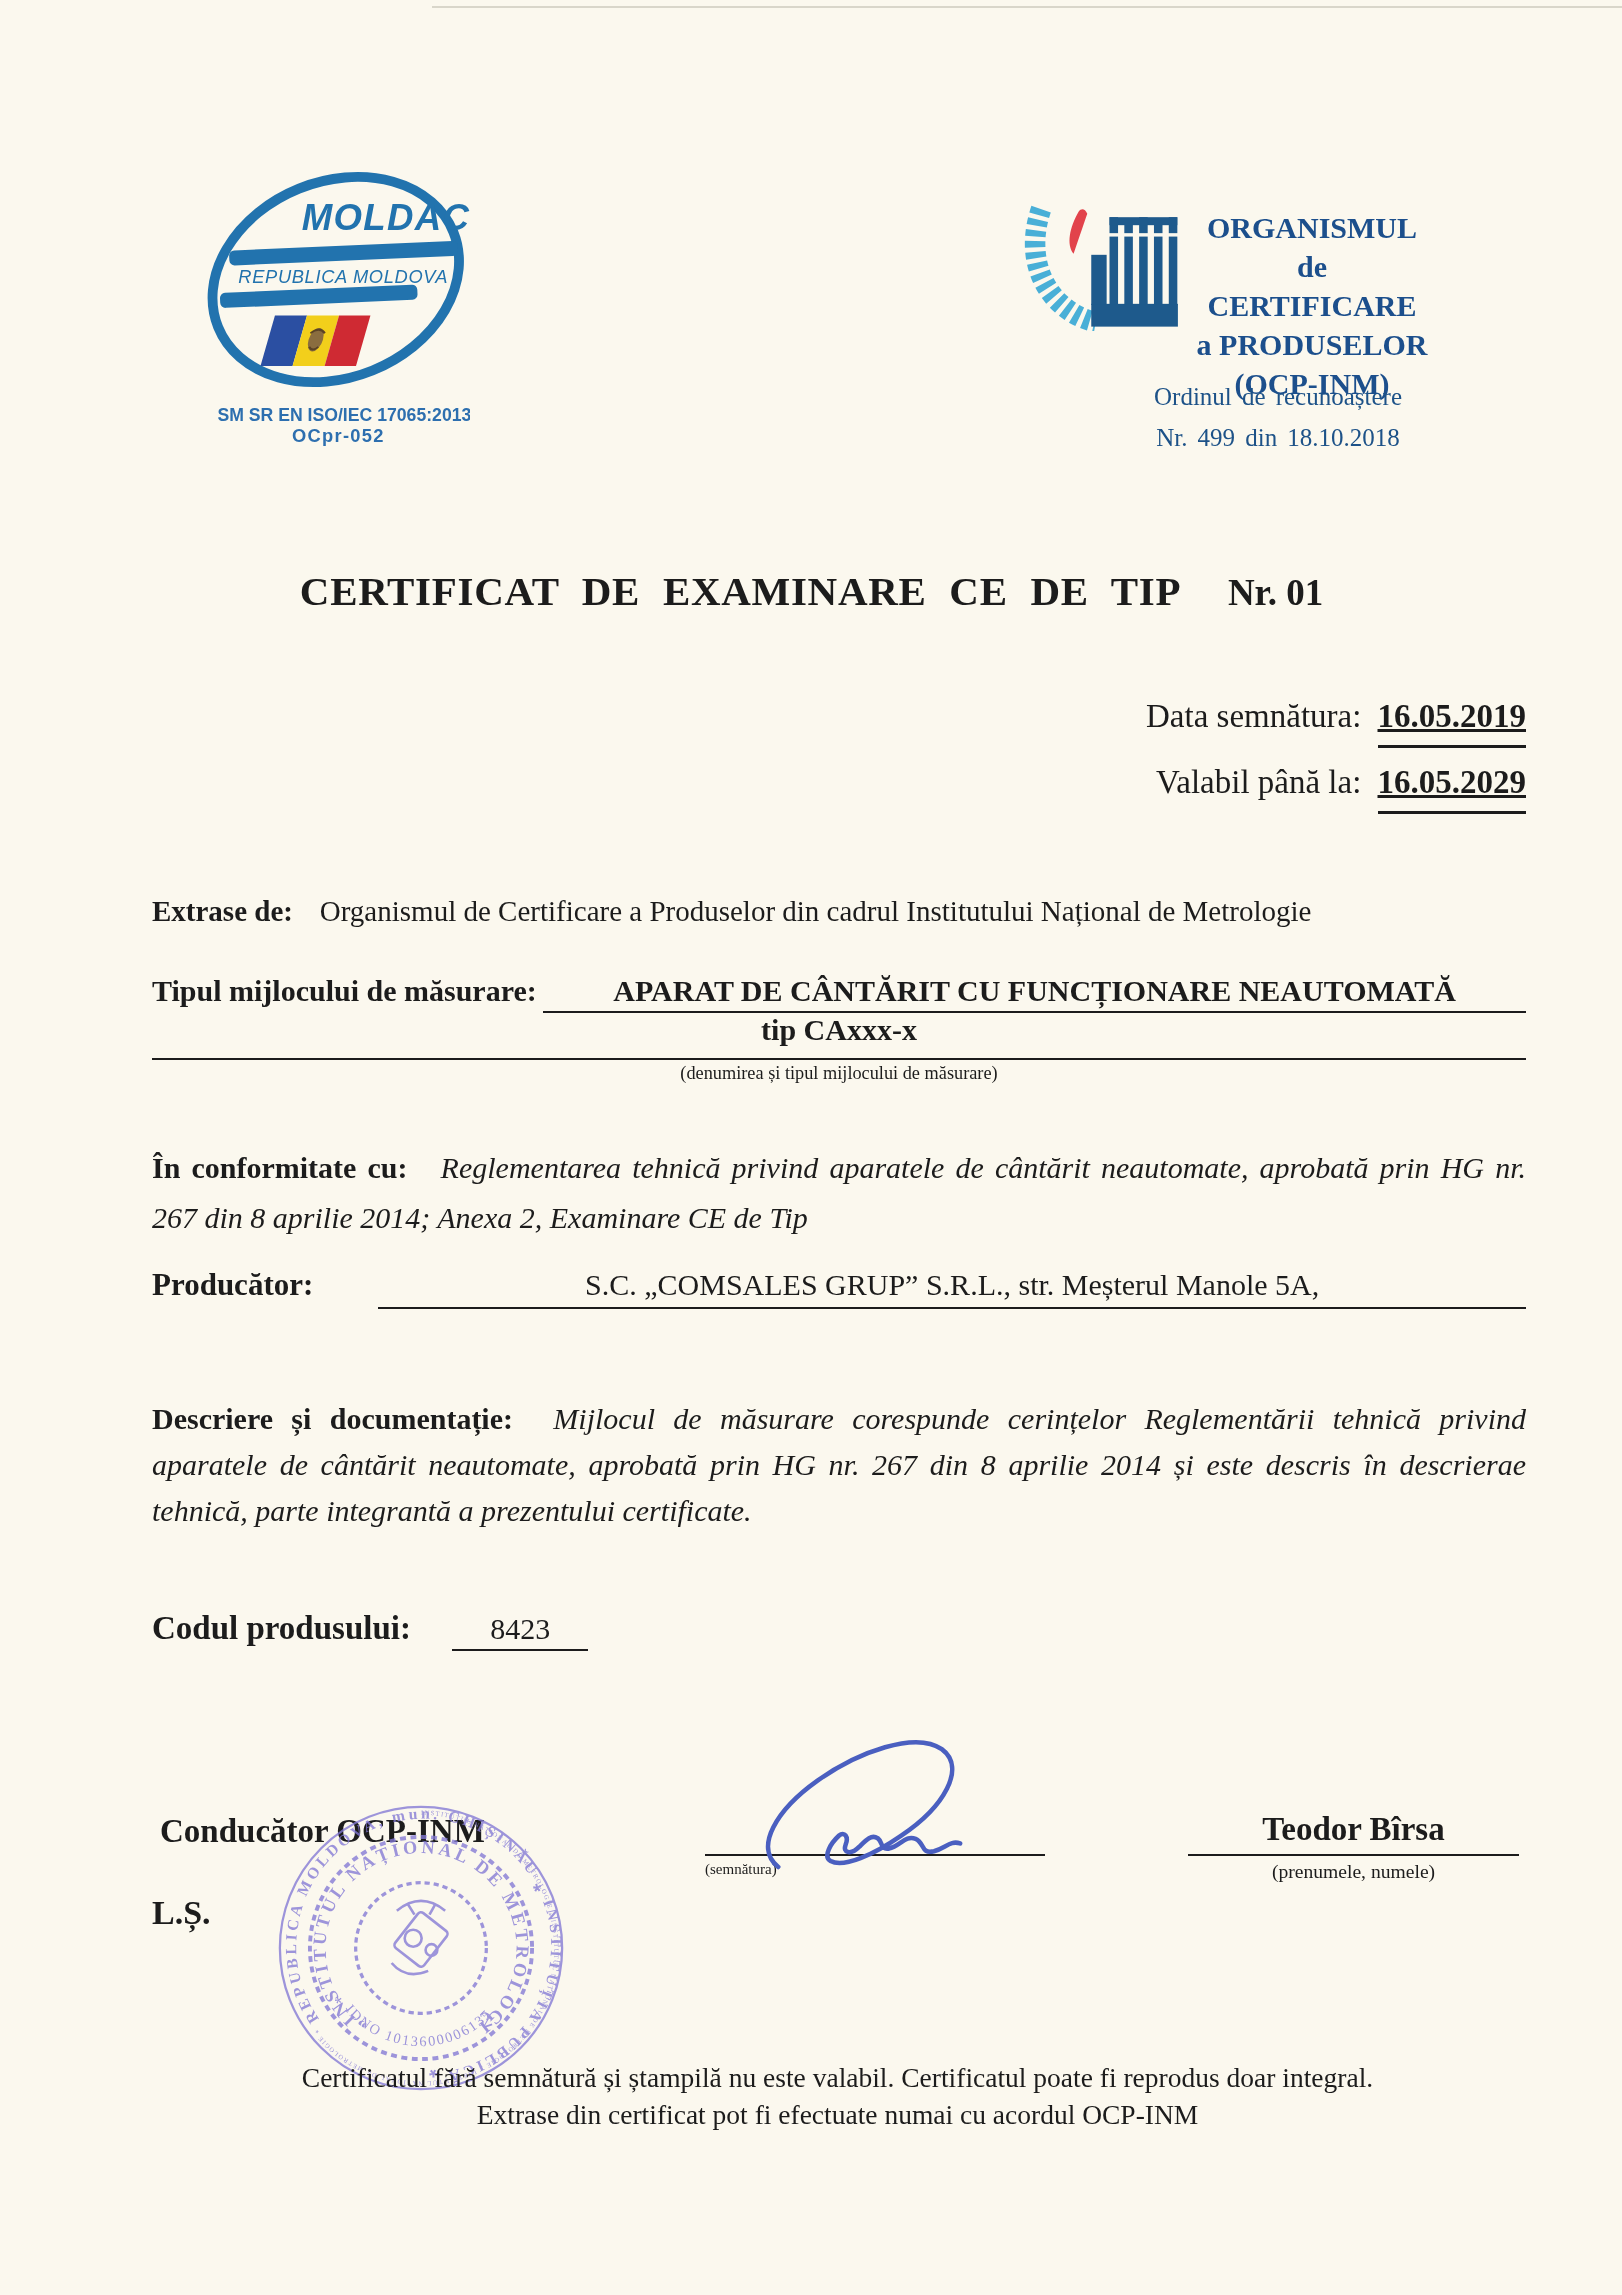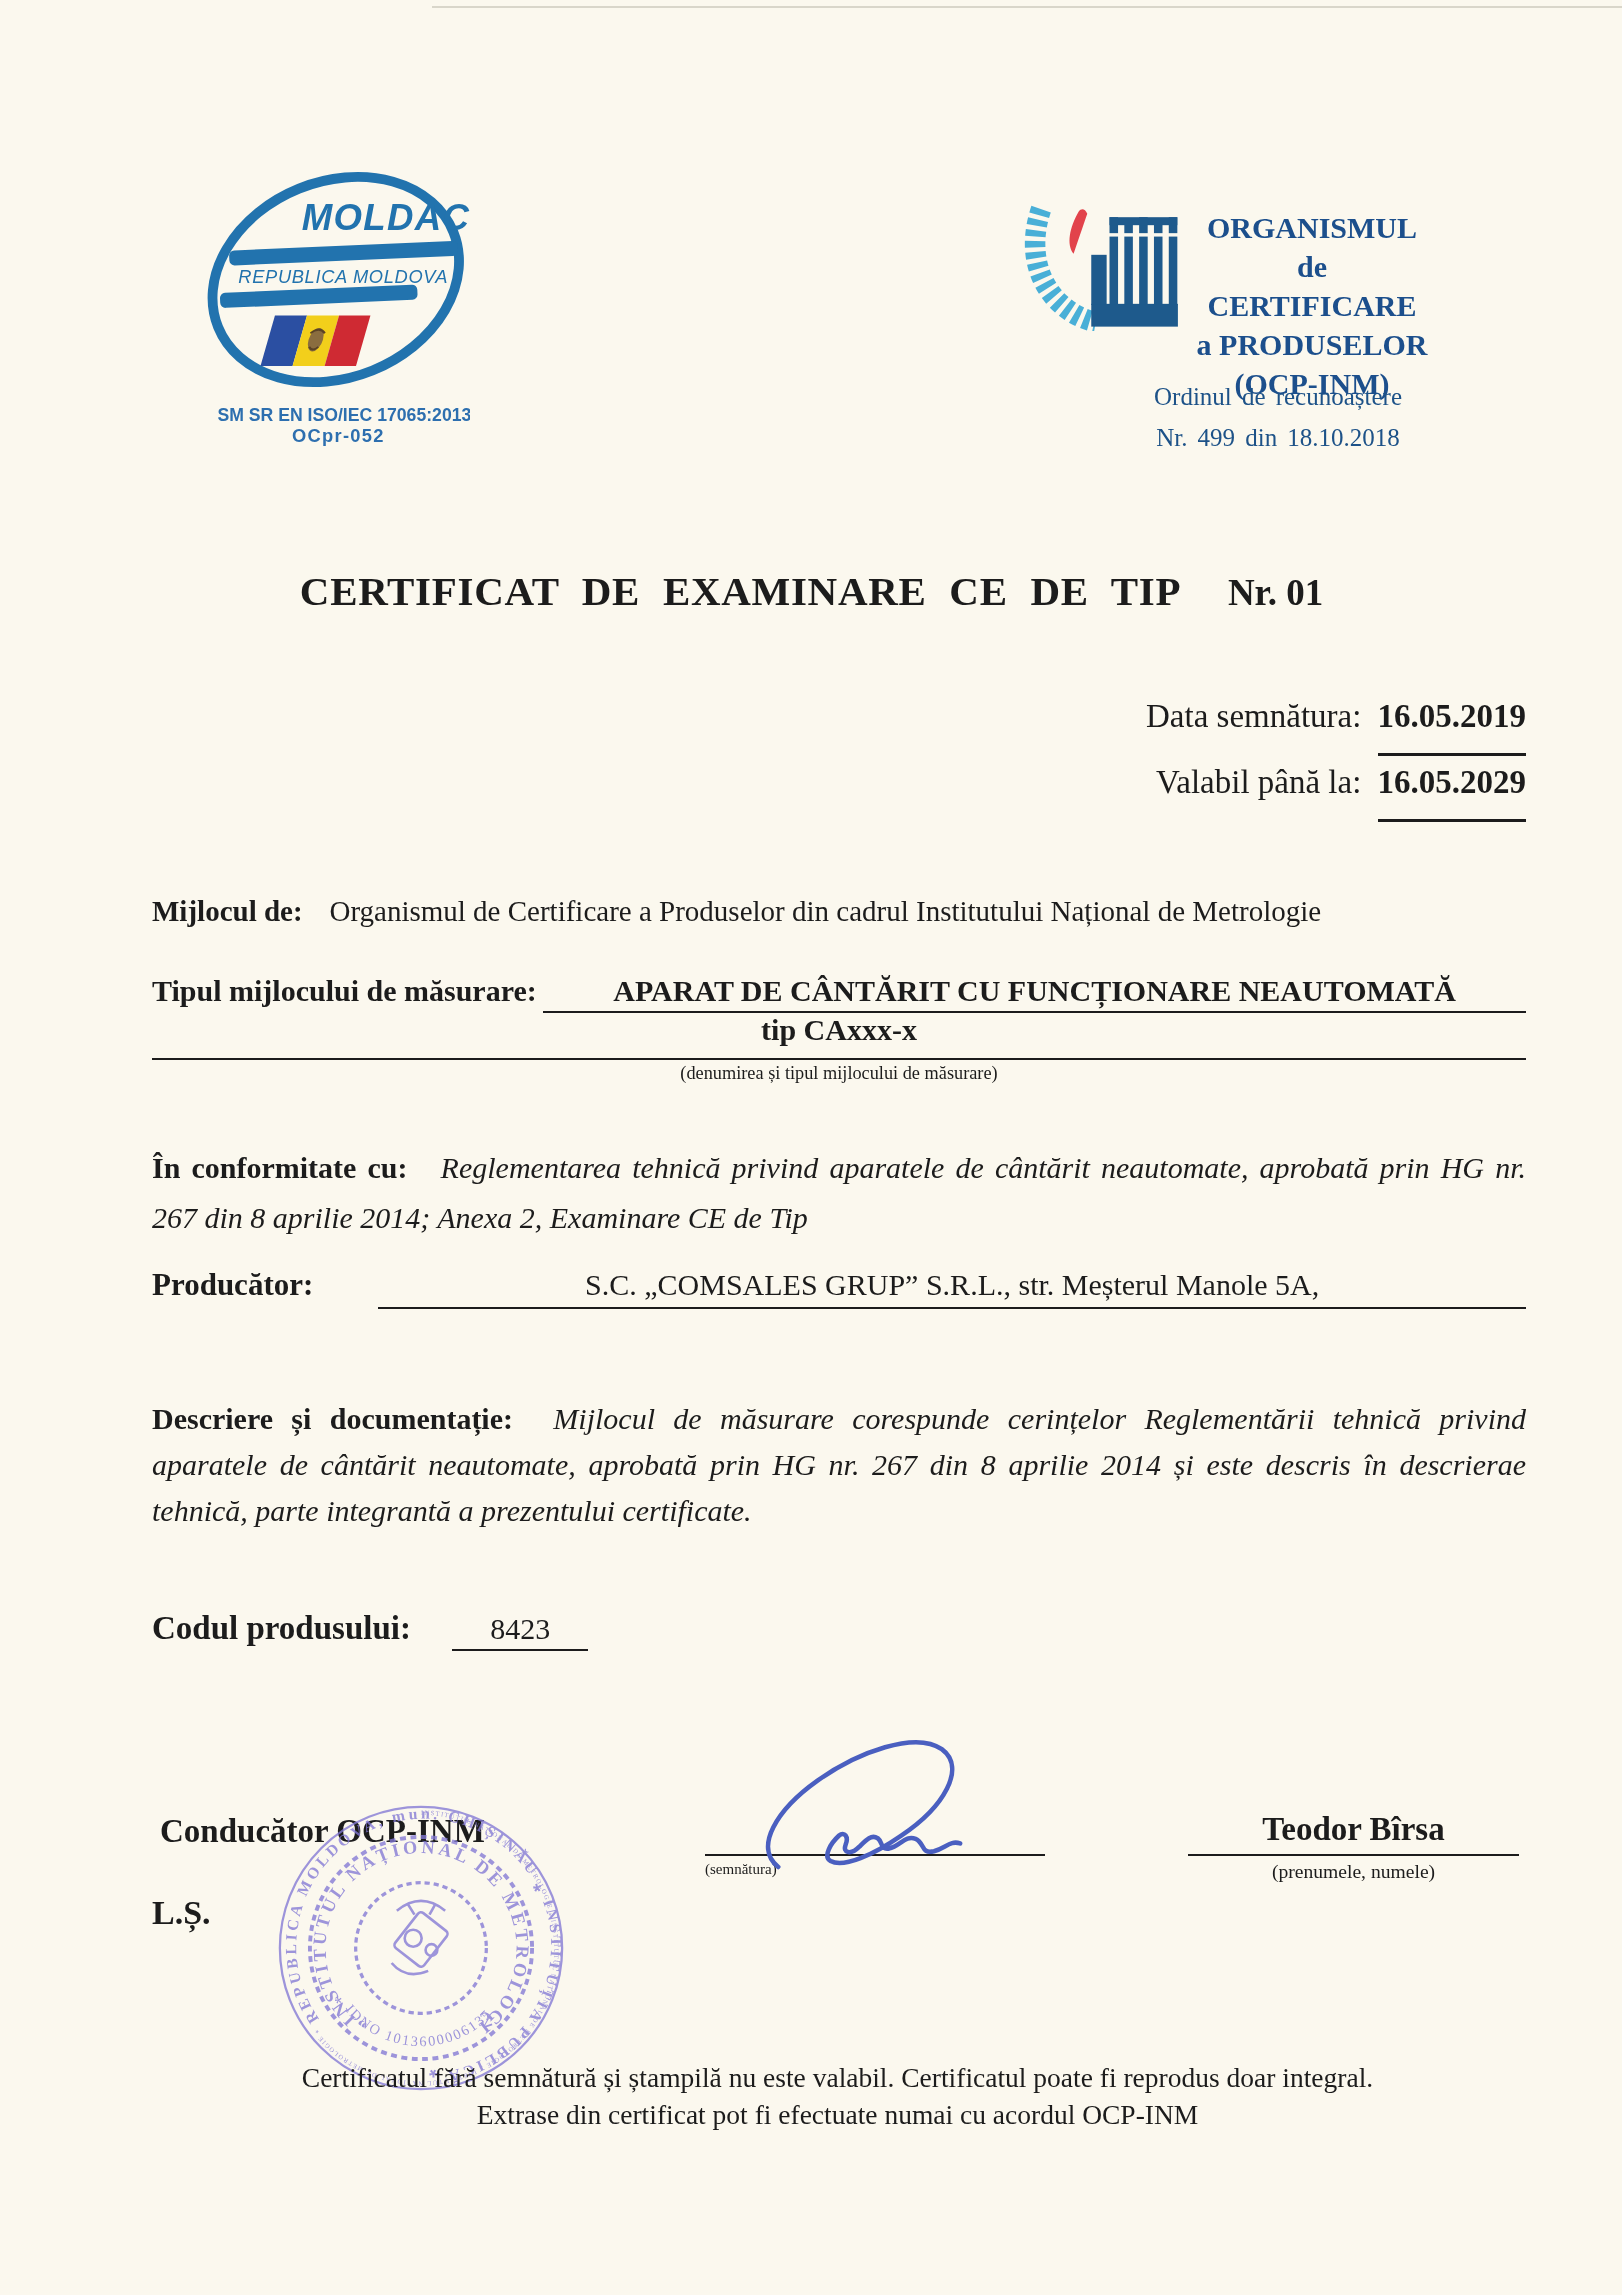--- a/index.html
+++ b/index.html
@@ -18,21 +18,21 @@
      font-size:25px;line-height:41px;color:#1d5288;word-spacing:3.9px;}
 
   
   #title{left:0;top:567px;width:1623px;text-align:center;white-space:nowrap;}
   #title .main{font-size:41px;font-weight:bold;word-spacing:11.8px;letter-spacing:0.7px;}
   #title .nr{font-size:37px;font-weight:bold;margin-left:44px;}
 
   
   #dates{top:698px;right:97px;text-align:right;font-size:33px;white-space:nowrap;}
   #dates .row{margin-bottom:29px;}
-  #dates .val{font-weight:bold;border-bottom:3.9px solid #1c1c1c;padding-bottom:19px;margin-left:7.9px;}
+  #dates .val{font-weight:bold;border-bottom:3.9px solid #1c1c1c;padding-bottom:11px;margin-left:7.9px;text-decoration:underline;}
 
   
   .sect{left:152px;width:1374px;font-size:30px;}
   #eliberat{top:895px;white-space:nowrap;font-size:29px;}
   #eliberat b{margin-right:19.6px;}
 
   #tipul{top:974px;}
   #tipul .r1{display:flex;align-items:baseline;white-space:nowrap;}
   #tipul .r1 b{flex:none;}
   #tipul .r1 .uval{flex:1;text-align:center;font-weight:bold;border-bottom:2.6px solid #1c1c1c;
@@ -135,21 +135,21 @@
     <span>Data semnătura:</span>
     <span class="val">16.05.2019</span>
   </div>
   <div class="row">
     <span>Valabil până la:</span>
     <span class="val">16.05.2029</span>
   </div>
 </div>
 
 <div id="eliberat" class="abs sect">
-  <b>Mijlocul de:</b>
+  <b>Extrase de:</b>
   <span>Organismul de Certificare a Produselor din cadrul Institutului Național de Metrologie</span>
 </div>
 
 <div id="tipul" class="abs sect">
   <div class="r1">
     <b>Tipul mijlocului de măsurare:</b>
     <span class="uval">APARAT DE CÂNTĂRIT CU FUNCȚIONARE NEAUTOMATĂ</span>
   </div>
   <div class="r2">tip CAxxx-x</div>
   <div class="cap">(denumirea și tipul mijlocului de măsurare)</div>

